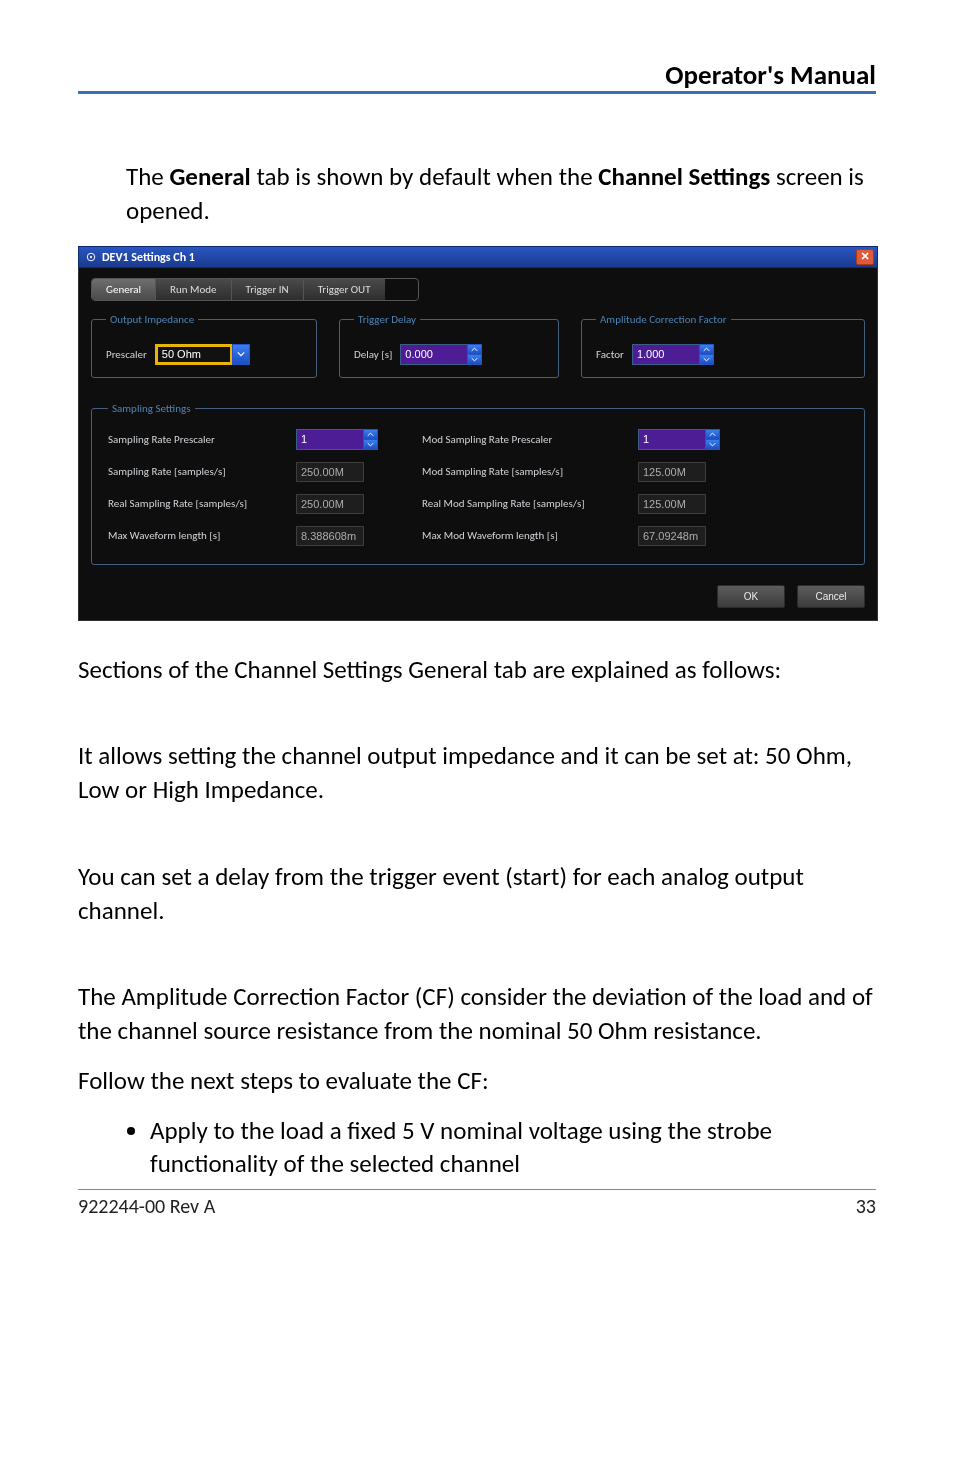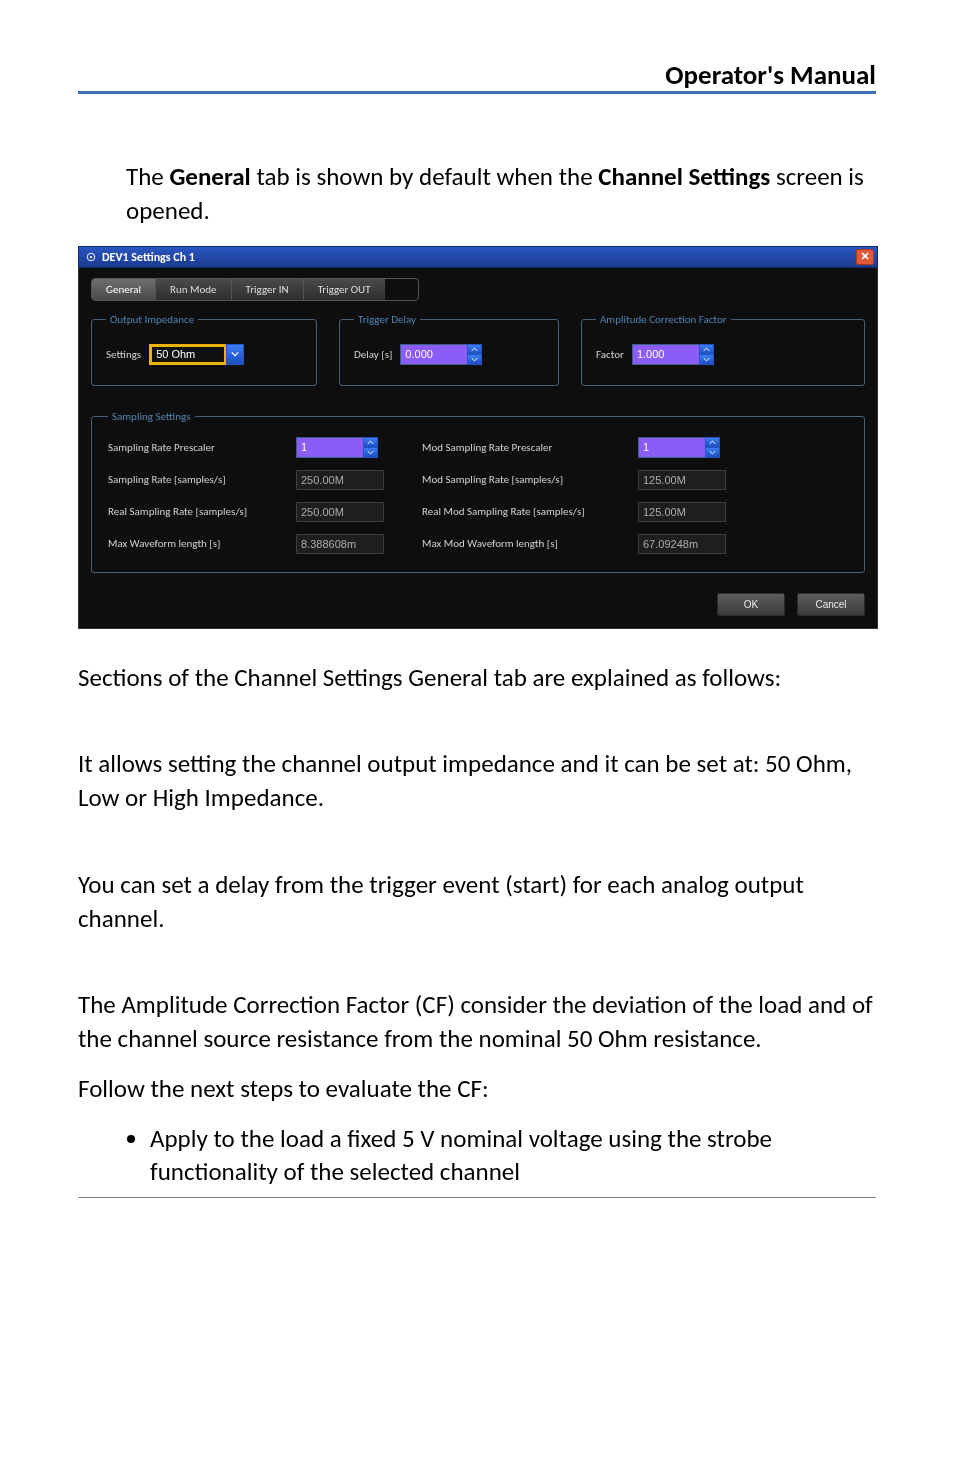--- a/index.html
+++ b/index.html
@@ -16,44 +16,44 @@
   .titlebar .gear { width: 12px; height: 12px; margin-right: 5px; display:inline-block; }
   .titlebar .spacer { flex: 1; }
   .closebox { width: 18px; height: 16px; background: #e05a3a; border: 1px solid #aa3b1c; color: #fff; text-align: center; line-height: 13px; font-size: 11px; font-weight:700; border-radius:2px; }
   .dlg-body { background: #0e0e0e; color: #cfd2d6; border: 1px solid #333; border-top: none; padding: 10px 12px 12px 12px; }
   .tabs { display: flex; gap: 0; margin-bottom: 12px; border: 1px solid #555; border-radius: 4px; overflow: hidden; width: 328px; }
   .tab { flex: 0 0 auto; padding: 4px 14px; font-size: 11px; color: #dadde0; background: linear-gradient(#4a4a4a,#2e2e2e); border-right: 1px solid #555; }
   .tab.active { background: linear-gradient(#6f6f6f,#4a4a4a); color: #fff; }
   .tab:last-child { border-right: none; }
 
   .groups-row { display: flex; gap: 22px; margin-bottom: 24px; }
-  fieldset.grp { border: 1px solid #44607f; border-radius: 3px; padding: 18px 14px 20px 14px; position: relative; }
+  fieldset.grp { border: 1px solid #44607f; border-radius: 3px; padding: 18px 14px 12px 14px; position: relative; }
   fieldset.grp legend { color: #4f83b5; font-size: 11px; padding: 0 4px; }
   .g-imp { flex: 0 0 226px; }
   .g-del { flex: 0 0 220px; }
   .g-amp { flex: 1; }
   .fldrow { display: flex; align-items: center; gap: 8px; }
   .lbl { color: #cfd2d6; font-size: 11px; }
 
   .select { position: relative; display: inline-flex; align-items: center; }
   .select input { width: 78px; height: 21px; background: #111; color: #fff; border: 3px solid #eab308; font-size: 11px; padding: 0 4px; }
   .dropbtn { width: 18px; height: 21px; background: linear-gradient(#3a7ff2,#1d4dc1); border: 1px solid #2254c4; display:flex; align-items:center; justify-content:center; margin-left:-1px; }
   .dropbtn svg { width: 8px; height: 8px; }
 
   .spin { display: inline-flex; align-items:center; }
-  .spin input { width: 68px; height: 21px; background: #8b5cf6; color:#fff; border: 1px solid #3a5f86; font-size: 11px; padding: 0 4px; }
+  .spin input { width: 68px; height: 21px; background: #4c1d95; color:#fff; border: 1px solid #3a5f86; font-size: 11px; padding: 0 4px; }
   .spin .spbtns { display:flex; flex-direction:column; margin-left:-1px; }
   .spbtn { width: 15px; height: 11px; background: linear-gradient(#3a7ff2,#1d4dc1); border:1px solid #2254c4; display:flex;align-items:center;justify-content:center; }
   .spbtn:last-child { margin-top:-1px; }
   .spbtn svg { width:7px; height:5px; }
 
   fieldset.samp { border: 1px solid #44607f; border-radius: 3px; padding: 14px 16px 18px 16px; }
   fieldset.samp legend { color:#4f83b5; font-size:11px; padding:0 4px; }
   .samp-grid { display:grid; grid-template-columns: 182px 120px 210px 100px; row-gap: 12px; column-gap: 6px; align-items:center; }
-  .ro { width: 88px; height: 20px; background:#1e1e1e; color:#a9acb0; border:1px solid #3e3e3e; font-size:11px; padding:0 4px; }
+  .ro { width: 68px; height: 20px; background:#1e1e1e; color:#a9acb0; border:1px solid #3e3e3e; font-size:11px; padding:0 4px; }
 
   .btnbar { display:flex; justify-content:flex-end; gap:12px; margin-top:20px; }
   .btn { min-width:68px; height:23px; background: linear-gradient(#5d5d5d,#3b3b3b); color:#e8eaec; border:1px solid #2c2c2c; font-size:10px; border-radius:2px; }
 
   .body-text { font-size: 25px; line-height: 1.35; margin-bottom: 34px; }
   .body-text.tight { margin-bottom: 16px; }
   ul.bul { list-style: disc; padding-left: 72px; font-size: 25px; line-height: 1.35; margin-bottom: 8px; }
   .ftr-rule { border:none; border-top:1px solid #888; margin-top: 6px; }
   .ftr { display:flex; justify-content:space-between; font-size:20px; color:#222; padding-top:4px; }
 </style>
@@ -88,21 +88,21 @@
         <div class="tab active">General</div>
         <div class="tab">Run Mode</div>
         <div class="tab">Trigger IN</div>
         <div class="tab">Trigger OUT</div>
       </div>
 
       <div class="groups-row">
         <fieldset class="grp g-imp">
           <legend>Output Impedance</legend>
           <div class="fldrow">
-            <span class="lbl">Settings</span>
+            <span class="lbl">Prescaler</span>
             <span class="select">
               <input value="50 Ohm" style="">
               <span class="dropbtn">
                 <svg viewBox="0 0 10 10">
                     <path d="M1 3 L5 7 L9 3" fill="none" stroke="#fff" stroke-width="1.5"></path>
                   </svg>
               </span>
             </span>
           </div>
         </fieldset>
@@ -219,13 +219,17 @@
   <br>
   <p class="body-text">You can set a delay from the trigger event (start) for each analog output channel.</p>
   <br>
   <p class="body-text tight">The Amplitude Correction Factor (CF) consider the deviation of the load and of the channel source resistance from the nominal 50 Ohm resistance.</p>
   <p class="body-text tight">Follow the next steps to evaluate the CF:</p>
   <ul class="bul">
     <li>Apply to the load a fixed 5 V nominal voltage using the strobe functionality of the selected channel</li>
   </ul>
 
   <hr class="ftr-rule">
+  <div class="ftr">
+    <span>922244-00 Rev A</span>
+    <span>33</span>
+  </div>
 </div>
 
 </body></html>

